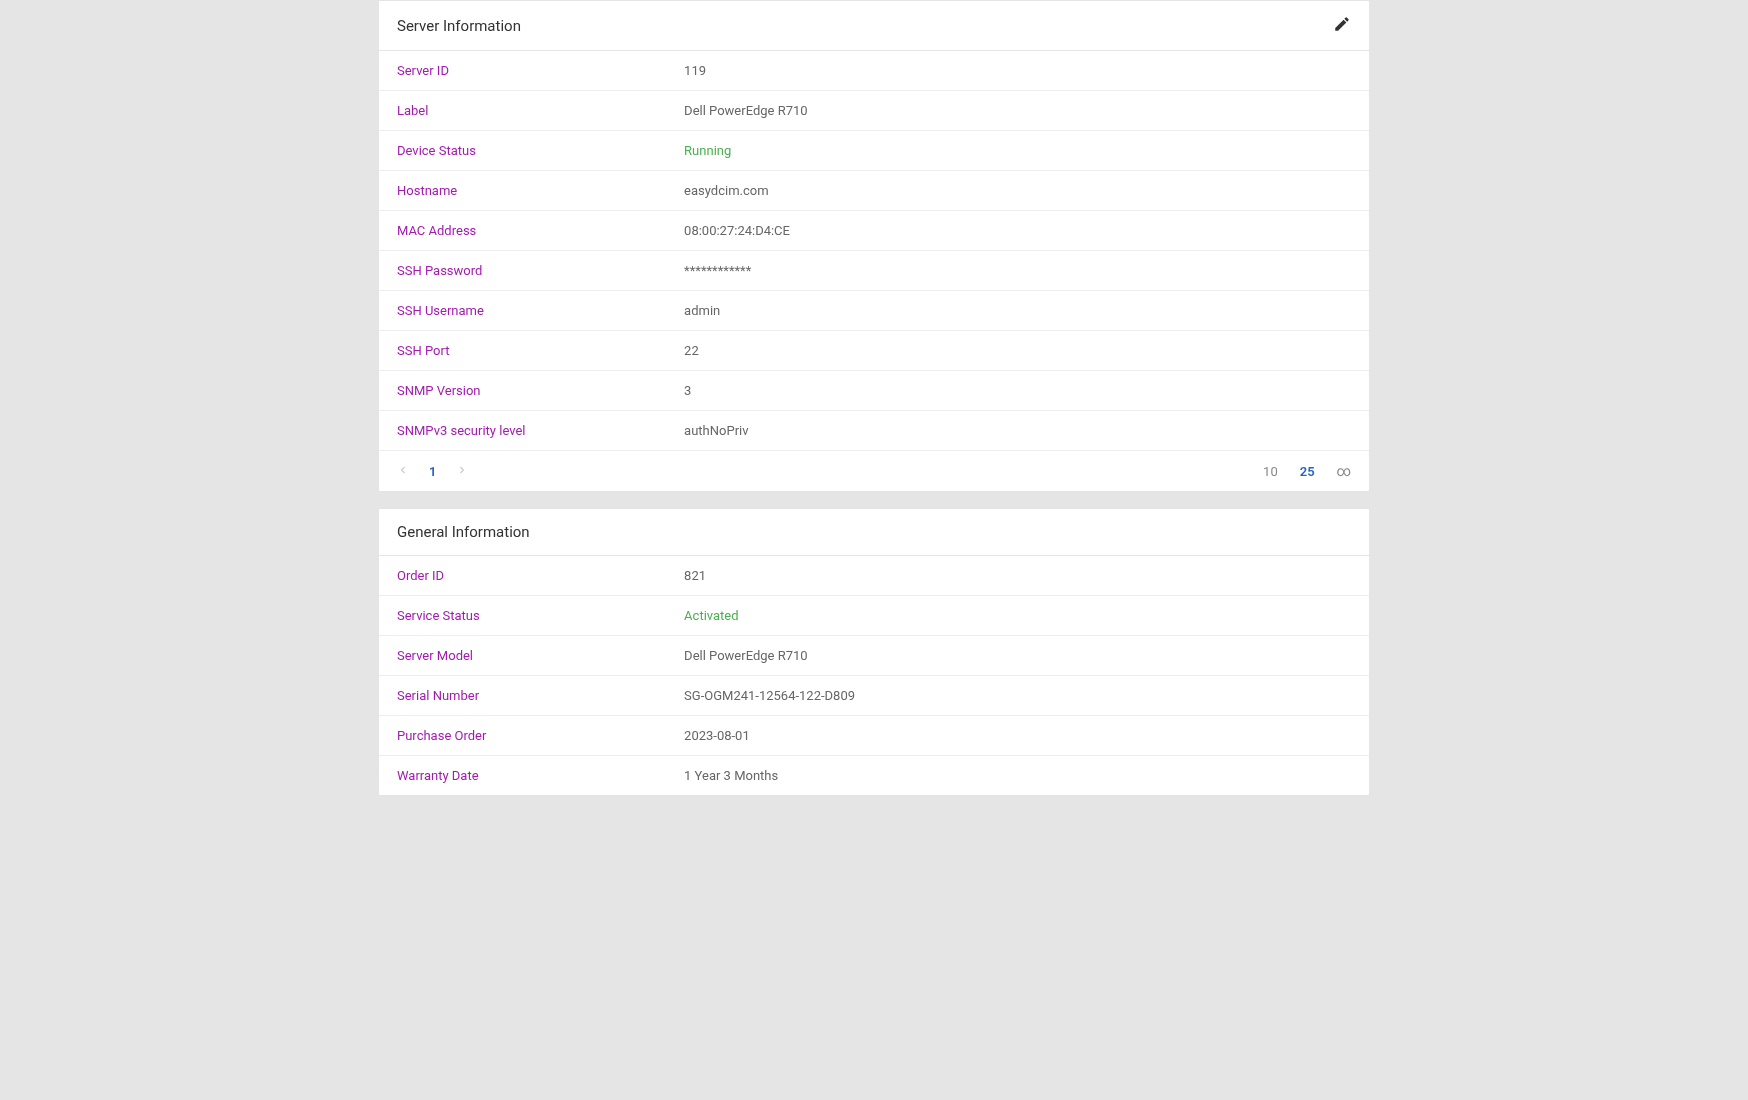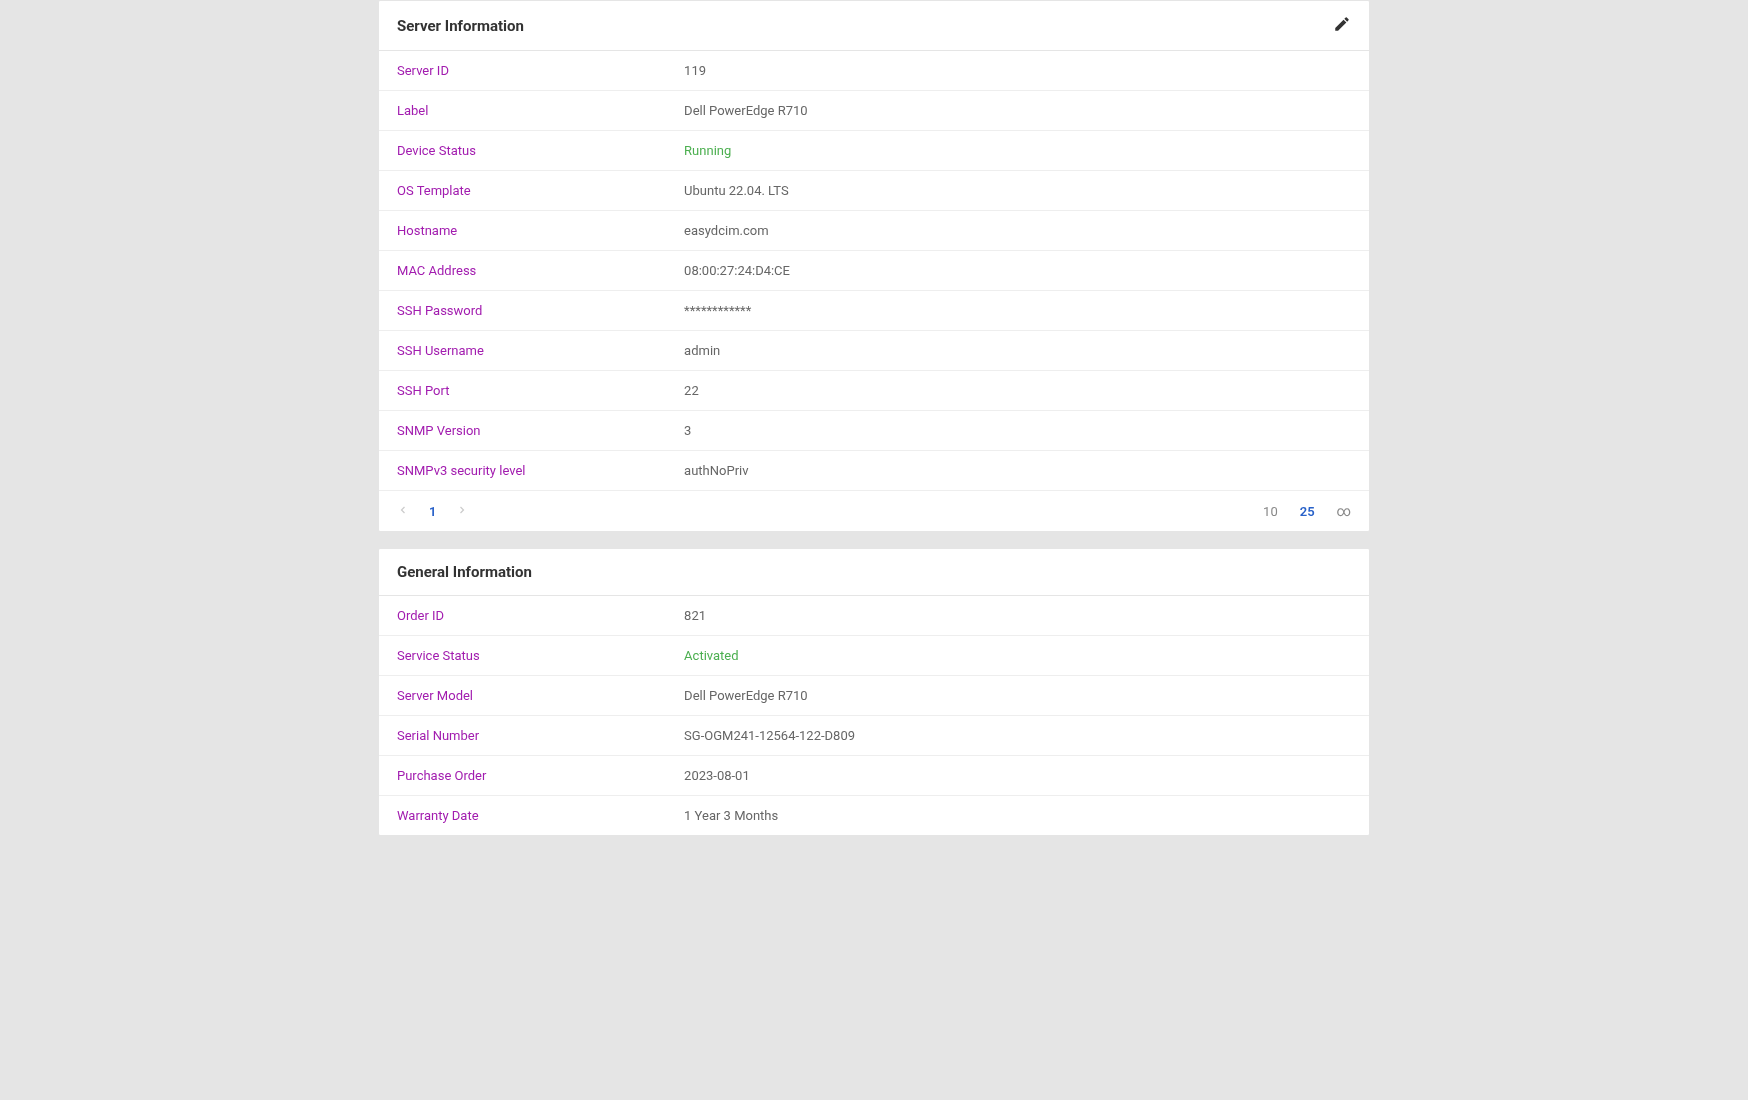--- a/index.html
+++ b/index.html
@@ -26,21 +26,21 @@
     }
     .card-header {
       display: flex;
       justify-content: space-between;
       align-items: center;
       padding: 14px 18px;
       border-bottom: 1px solid #e5e5e5;
     }
     .card-title {
       font-size: 15px;
-      font-weight: 700;
+      font-weight: 400;
       color: #333;
     }
     .edit-btn {
       cursor: pointer;
       color: #333;
       display: inline-flex;
       align-items: center;
       justify-content: center;
     }
     .edit-btn svg {
@@ -147,24 +147,20 @@
             <td class="label-cell">Server ID</td>
             <td class="value-cell"><span>119</span></td>
           </tr>
           <tr>
             <td class="label-cell">Label</td>
             <td class="value-cell"><span>Dell PowerEdge R710</span></td>
           </tr>
           <tr>
             <td class="label-cell">Device Status</td>
             <td class="value-cell"><span class="status-green">Running</span></td>
-          </tr>
-          <tr>
-            <td class="label-cell">OS Template</td>
-            <td class="value-cell"><span>Ubuntu 22.04. LTS</span></td>
           </tr>
           <tr>
             <td class="label-cell">Hostname</td>
             <td class="value-cell"><span>easydcim.com</span></td>
           </tr>
           <tr>
             <td class="label-cell">MAC Address</td>
             <td class="value-cell"><span>08:00:27:24:D4:CE</span></td>
           </tr>
           <tr>

